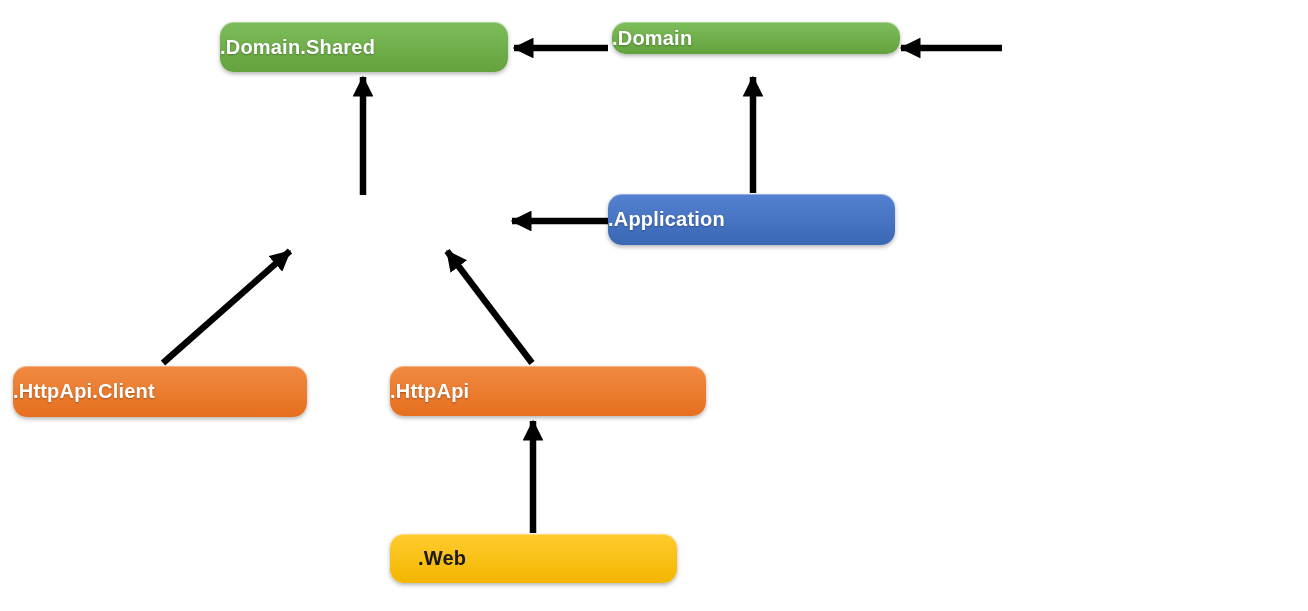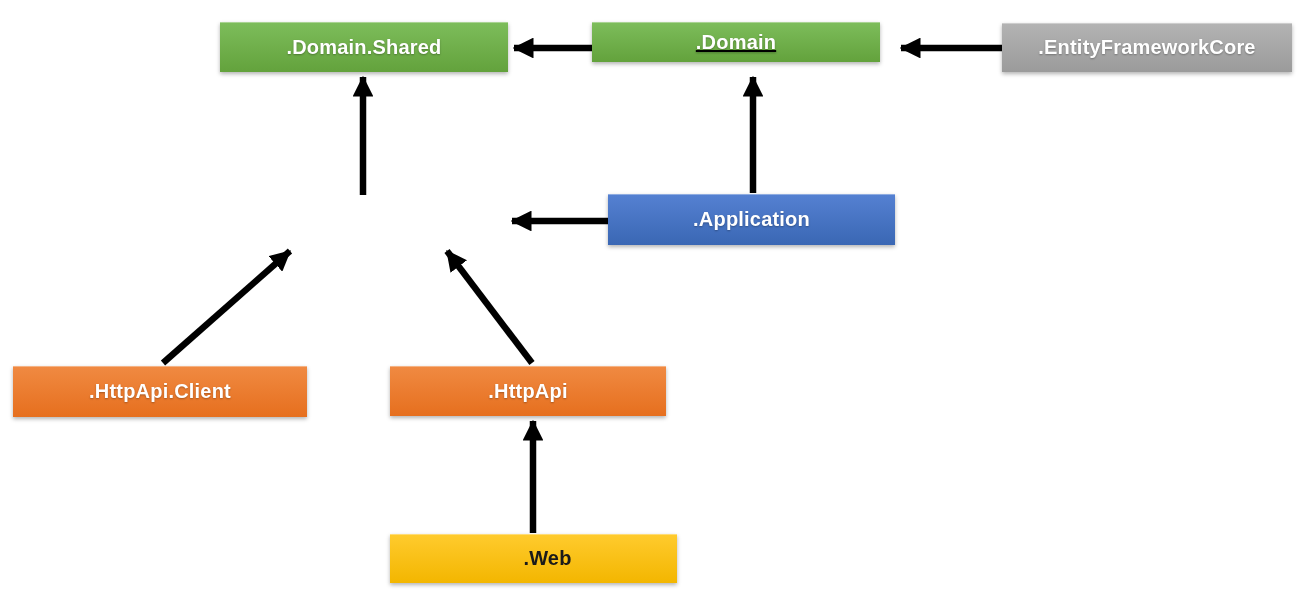--- a/index.html
+++ b/index.html
@@ -16,22 +16,21 @@
   #edge-layer {
     position: absolute;
     left: 0;
     top: 0;
     pointer-events: none;
   }
   .node {
     position: absolute;
     display: flex;
     align-items: center;
-    justify-content: center;
-    border-radius: 0;
+    border-radius: 14px;
     box-shadow: inset 0 1px 0 rgba(255,255,255,0.35), 0 2px 4px rgba(0,0,0,0.30);
     box-sizing: border-box;
   }
   .node .label {
     font-weight: bold;
     font-size: 20px;
     letter-spacing: 0.2px;
     white-space: nowrap;
   }
   .node.lighttext .label {
@@ -57,31 +56,28 @@
       <line x1="363" y1="195" x2="363" y2="77" class="edge-line" stroke="#000000" marker-end="url(#arrowhead)"></line>
       <line x1="753" y1="193" x2="753" y2="77" class="edge-line" stroke="#000000" marker-end="url(#arrowhead)"></line>
       <line x1="608" y1="221" x2="512" y2="221" class="edge-line" stroke="#000000" marker-end="url(#arrowhead)"></line>
       <line x1="163" y1="363" x2="290" y2="251" class="edge-line" stroke="#000000" marker-end="url(#arrowhead)"></line>
       <line x1="532" y1="363" x2="447" y2="251" class="edge-line" stroke="#000000" marker-end="url(#arrowhead)"></line>
       <line x1="533" y1="533" x2="533" y2="421" class="edge-line" stroke="#000000" marker-end="url(#arrowhead)"></line>
     </svg>
     <div class="node lighttext" style="left: 220px; top: 22px; width: 288px; height: 50px; background: linear-gradient(rgb(125, 189, 91) 0%, rgb(99, 162, 60) 100%);">
       <span class="label" style="color: rgb(255, 255, 255);">.Domain.Shared</span>
     </div>
-    <div class="node lighttext" style="left: 592px; top: 22px; width: 288px; height: 40px; background: linear-gradient(rgb(125, 189, 91) 0%, rgb(99, 162, 60) 100%); text-decoration: underline;">
+    <div class="node lighttext" style="left: 612px; top: 22px; width: 288px; height: 32px; background: linear-gradient(rgb(125, 189, 91) 0%, rgb(99, 162, 60) 100%);">
       <span class="label" style="color: rgb(255, 255, 255);">.Domain</span>
-    </div>
-    <div class="node lighttext" style="left: 1002px; top: 23px; width: 290px; height: 49px; background: linear-gradient(rgb(179, 179, 179) 0%, rgb(155, 155, 155) 100%);">
-      <span class="label" style="color: rgb(255, 255, 255);">.EntityFrameworkCore</span>
     </div>
     <div class="node lighttext" style="left: 13px; top: 366px; width: 294px; height: 51px; background: linear-gradient(rgb(240, 138, 66) 0%, rgb(230, 111, 30) 100%);">
       <span class="label" style="color: rgb(255, 255, 255);">.HttpApi.Client</span>
     </div>
     <div class="node lighttext" style="left: 608px; top: 194px; width: 287px; height: 51px; background: linear-gradient(rgb(85, 129, 210) 0%, rgb(58, 103, 180) 100%);">
       <span class="label" style="color: rgb(255, 255, 255);">.Application</span>
     </div>
-    <div class="node lighttext" style="left: 390px; top: 366px; width: 276px; height: 50px; background: linear-gradient(rgb(240, 138, 66) 0%, rgb(230, 111, 30) 100%);">
+    <div class="node lighttext" style="left: 390px; top: 366px; width: 316px; height: 50px; background: linear-gradient(rgb(240, 138, 66) 0%, rgb(230, 111, 30) 100%);">
       <span class="label" style="color: rgb(255, 255, 255);">.HttpApi</span>
     </div>
     <div class="node" style="left: 390px; top: 534px; width: 287px; height: 49px; background: linear-gradient(rgb(255, 203, 46) 0%, rgb(243, 182, 0) 100%); padding-left: 28px;">
       <span class="label" style="color: rgb(26, 26, 26);">.Web</span>
     </div>
   </div>
 
 </body></html>

